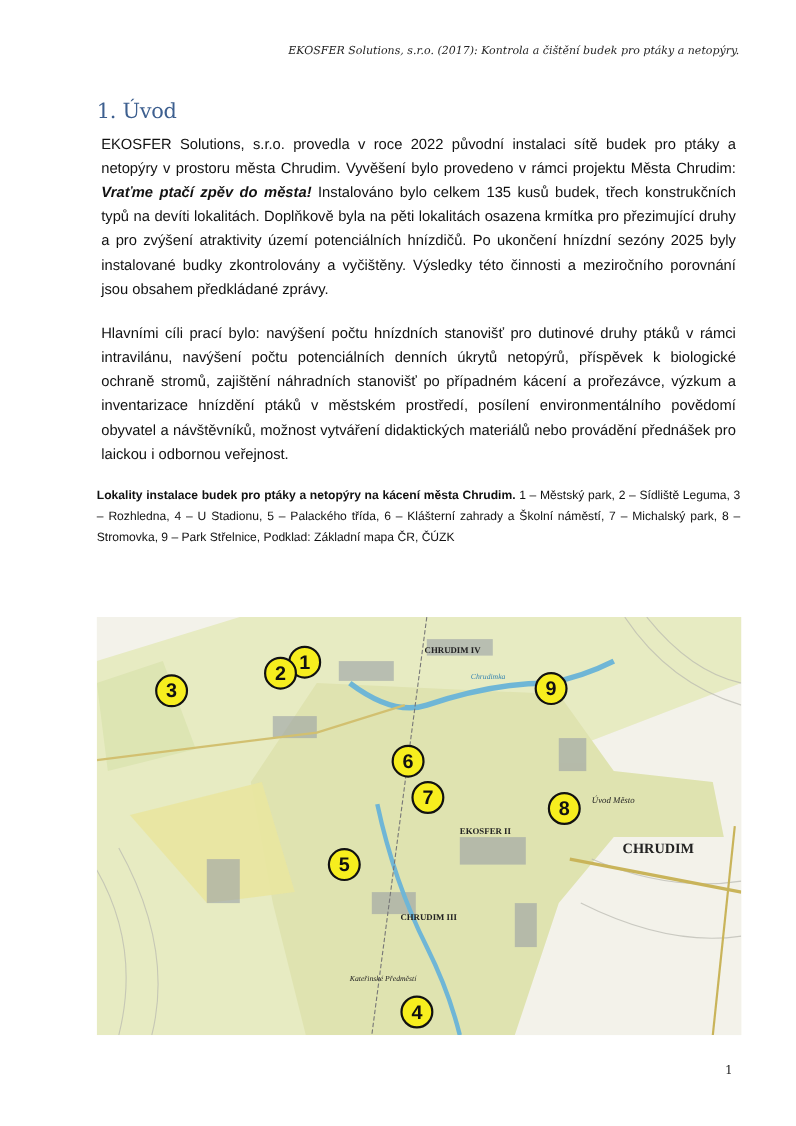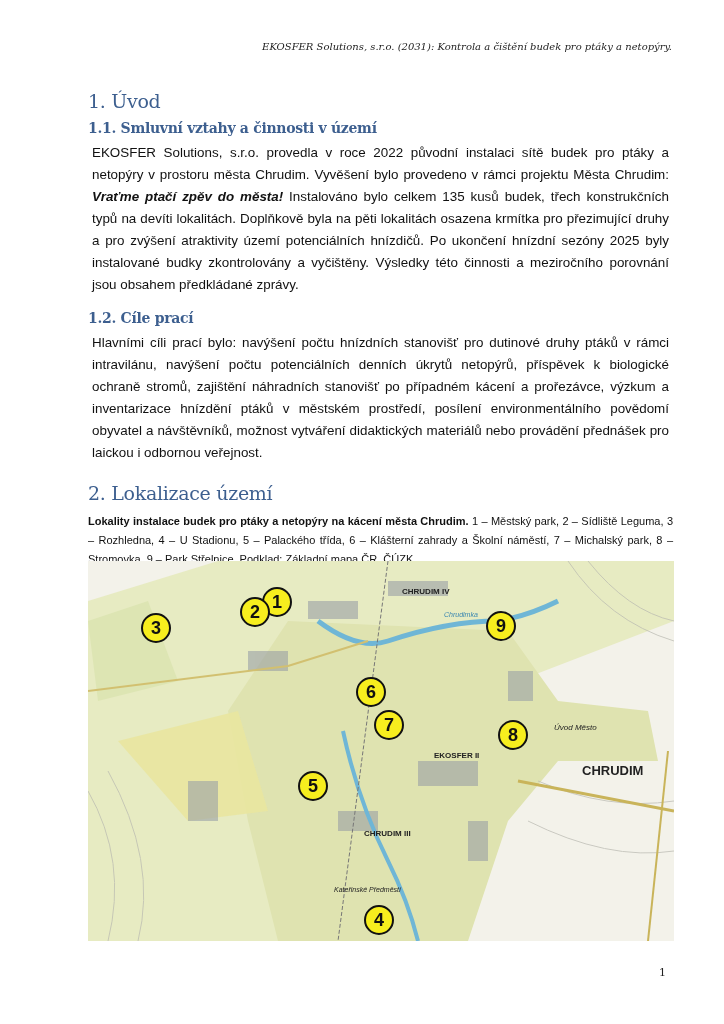--- a/index.html
+++ b/index.html
@@ -7,39 +7,36 @@
   .page-header { position: absolute; right: 52px; top: 40px; text-align: right; font-family: "DejaVu Serif", serif; font-style: italic; font-size: 10px; line-height: 14px; color: #222; }
   .page-header .accent { color: #2f4b7c; }
   .content { position: absolute; left: 88px; top: 90px; width: 585px; }
   h1 { font-family: "DejaVu Serif", serif; font-size: 19px; font-weight: normal; color: #3d5f8f; margin: 0 0 8px 0; letter-spacing: -0.3px; }
   h2 { font-family: "DejaVu Serif", serif; font-size: 14px; font-weight: bold; color: #3d5f8f; margin: 0 0 6px 0; letter-spacing: -0.3px; }
   p.body { margin: 4px; font-size: 13.4px; line-height: 22px; text-align: justify; }
   p.body b i { font-weight: bold; font-style: italic; }
   .caption { font-size: 11px; line-height: 19px; text-align: justify; margin: 0; }
   .map { position: absolute; left: 88px; top: 561px; width: 586px; height: 380px; overflow: hidden; background: #f4f3ea; }
   .marker { position: absolute; width: 26px; height: 26px; border-radius: 50%; background: #f7ee1e; border: 2px solid #111; font-weight: bold; font-size: 18px; line-height: 26px; text-align: center; color: #111; }
-  .maplabel { position: absolute; font-family: Liberation Sans, sans-serif; font-weight: bold; color: #222; margin-left: 16px; }
+  .maplabel { position: absolute; font-family: Liberation Serif, serif; font-weight: bold; color: #222; }
   .page-number { position: absolute; right: 58px; top: 966px; font-family: "DejaVu Serif", serif; font-size: 11px; color: #222; }
 </style>
 </head>
 <body>
 
 <div class="page-header">
-  <div>EKOSFER Solutions, s.r.o. (2031): Kontrola a čištění budek pro ptáky a netopýry.</div>
+  <div>EKOSFER Solutions, s.r.o. (2017): Kontrola a čištění budek pro ptáky a netopýry.</div>
 </div>
 
 <div class="content">
   <h1>1. Úvod</h1>
-  <h2>1.1. Smluvní vztahy a činnosti v území</h2>
   <p class="body"><span>EKOSFER Solutions, s.r.o. provedla v roce 2022 původní instalaci sítě budek pro ptáky a netopýry v prostoru města Chrudim. Vyvěšení bylo provedeno v rámci projektu Města Chrudim: </span><b><i>Vraťme ptačí zpěv do města!</i></b><span> Instalováno bylo celkem 135 kusů budek, třech konstrukčních typů na devíti lokalitách. Doplňkově byla na pěti lokalitách osazena krmítka pro přezimující druhy a pro zvýšení atraktivity území potenciálních hnízdičů. Po ukončení hnízdní sezóny 2025 byly instalované budky zkontrolovány a vyčištěny. Výsledky této činnosti a meziročního porovnání jsou obsahem předkládané zprávy.</span></p>
   <div style="height:10px"></div>
-  <h2>1.2. Cíle prací</h2>
   <p class="body">Hlavními cíli prací bylo: navýšení počtu hnízdních stanovišť pro dutinové druhy ptáků v rámci intravilánu, navýšení počtu potenciálních denních úkrytů netopýrů, příspěvek k biologické ochraně stromů, zajištění náhradních stanovišť po případném kácení a prořezávce, výzkum a inventarizace hnízdění ptáků v městském prostředí, posílení environmentálního povědomí obyvatel a návštěvníků, možnost vytváření didaktických materiálů nebo provádění přednášek pro laickou i odbornou veřejnost.</p>
   <div style="height:14px"></div>
-  <h1>2. Lokalizace území</h1>
   <p class="caption"><b>Lokality instalace budek pro ptáky a netopýry na kácení města Chrudim.</b><span> 1 – Městský park, 2 – Sídliště Leguma, 3 – Rozhledna, 4 – U Stadionu, 5 – Palackého třída, 6 – Klášterní zahrady a Školní náměstí, 7 – Michalský park, 8 – Stromovka, 9 – Park Střelnice, Podklad: Základní mapa ČR, ČÚZK</span></p>
 </div>
 
 <div class="map">
   <svg width="586" height="380" viewBox="0 0 586 380">
     <rect width="586" height="380" fill="#f3f2ea"></rect>
     <path d="M0,40 L130,0 L586,0 L586,60 L430,120 L360,200 L330,380 L0,380 Z" fill="#e4e8b8" opacity="0.8"></path>
     <path d="M200,60 L420,70 L470,140 L560,150 L570,200 L470,200 L420,260 L380,380 L190,380 L160,260 L140,150 Z" fill="#dfe3b0"></path>
     <path d="M30,180 L150,150 L180,250 L100,260 Z" fill="#e9e6a0" opacity="0.9"></path>
     <path d="M0,60 L60,40 L90,120 L10,140 Z" fill="#dde5b3"></path>
@@ -64,21 +61,21 @@
     <path d="M230,60 Q270,90 300,80 Q360,60 410,60 Q440,55 470,40" stroke="#6fb6d6" stroke-width="5" fill="none"></path>
     <path d="M255,170 Q270,240 300,300 Q320,340 330,380" stroke="#6fb6d6" stroke-width="4" fill="none"></path>
     <path d="M0,130 L200,105 L280,80" stroke="#d2c070" stroke-width="2" fill="none"></path>
     <path d="M430,220 L586,250" stroke="#c9b45a" stroke-width="3" fill="none"></path>
     <path d="M300,0 L250,380" stroke="#777" stroke-width="1" stroke-dasharray="4,2" fill="none"></path>
     <path d="M580,190 L560,380" stroke="#c9b45a" stroke-width="2" fill="none"></path>
   </svg>
 
   <div class="maplabel" style="left:478px;top:202px;font-size:13px;">CHRUDIM</div>
   <div class="maplabel" style="left:330px;top:190px;font-size:8px;">EKOSFER II</div>
-  <div class="maplabel" style="left:260px;top:268px;font-size:8px;">CHRUDIM III</div>
+  <div class="maplabel" style="left:276px;top:268px;font-size:8px;">CHRUDIM III</div>
   <div class="maplabel" style="left:298px;top:26px;font-size:8px;">CHRUDIM IV</div>
   <div class="maplabel" style="left:450px;top:162px;font-size:8px;font-weight:normal;font-style:italic;">Úvod Město</div>
   <div class="maplabel" style="left:340px;top:50px;font-size:7px;font-weight:normal;color:#3a86b0;font-style:italic;">Chrudimka</div>
   <div class="maplabel" style="left:230px;top:325px;font-size:7px;font-weight:normal;font-style:italic;">Kateřinské Předměstí</div>
 
   <div class="marker" style="left:174px;top:26px;">1</div>
   <div class="marker" style="left:152px;top:36px;">2</div>
   <div class="marker" style="left:53px;top:52px;">3</div>
   <div class="marker" style="left:276px;top:344px;">4</div>
   <div class="marker" style="left:210px;top:210px;">5</div>

